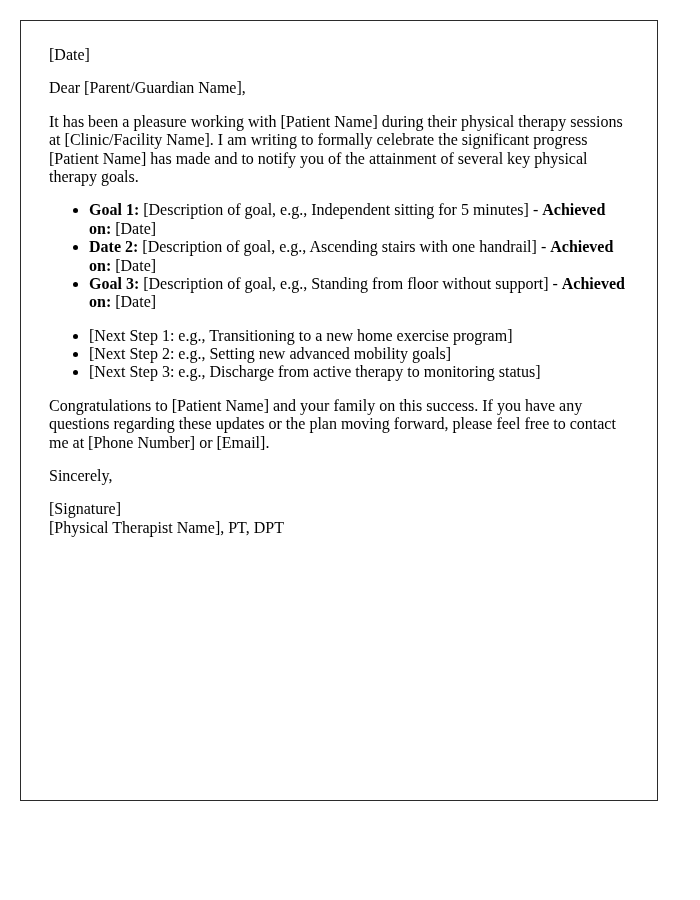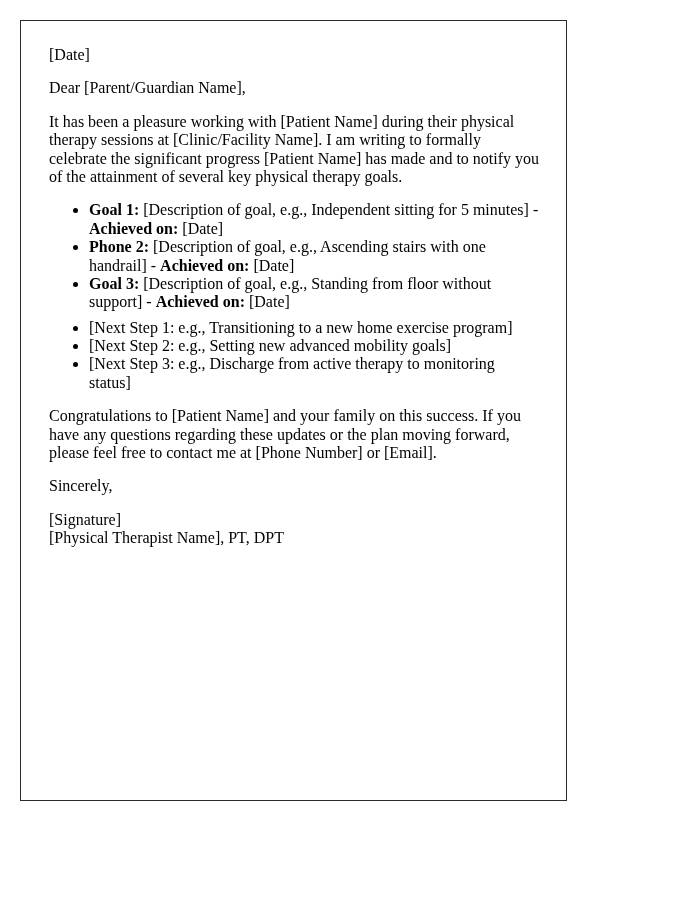--- a/index.html
+++ b/index.html
@@ -13,32 +13,32 @@
     color: #000000;
     font-family: "Liberation Serif", "DejaVu Serif", serif;
     font-size: 16px;
     line-height: 1.15;
     position: relative;
   }
   .letter-box {
     position: absolute;
     left: 20px;
     top: 20px;
-    width: 547px;
+    width: 638px;
     min-height: 781px;
     box-sizing: border-box;
     border: 1.5px solid #2b2b2b;
     background: #ffffff;
     padding: 10px 26px 4px 28px;
   }
   .para {
     margin: 15px 0;
   }
   ul.bullet-list {
-    margin: 7px 0;
+    margin: 15px 0;
     padding-left: 40px;
   }
   ul.bullet-list li {
     margin: 0;
   }
   b {
     font-weight: bold;
   }
 </style>
 </head>
@@ -50,21 +50,21 @@
 
 
 
   <p class="para">Dear [Parent/Guardian Name],</p>
 
   <p class="para">It has been a pleasure working with [Patient Name] during their physical therapy sessions at [Clinic/Facility Name]. I am writing to formally celebrate the significant progress [Patient Name] has made and to notify you of the attainment of several key physical therapy goals.</p>
 
 
   <ul class="bullet-list">
     <li><b>Goal 1:</b><span> [Description of goal, e.g., Independent sitting for 5 minutes] - </span><b>Achieved on:</b><span> [Date]</span></li>
-    <li><b>Phone 2:</b><span> [Description of goal, e.g., Ascending stairs with one handrail] - </span><b>Achieved on:</b><span> [Date]</span></li>
+    <li><b>Date 2:</b><span> [Description of goal, e.g., Ascending stairs with one handrail] - </span><b>Achieved on:</b><span> [Date]</span></li>
     <li><b>Goal 3:</b><span> [Description of goal, e.g., Standing from floor without support] - </span><b>Achieved on:</b><span> [Date]</span></li>
   </ul>
 
 
 
   <ul class="bullet-list">
     <li>[Next Step 1: e.g., Transitioning to a new home exercise program]</li>
     <li>[Next Step 2: e.g., Setting new advanced mobility goals]</li>
     <li>[Next Step 3: e.g., Discharge from active therapy to monitoring status]</li>
   </ul>

